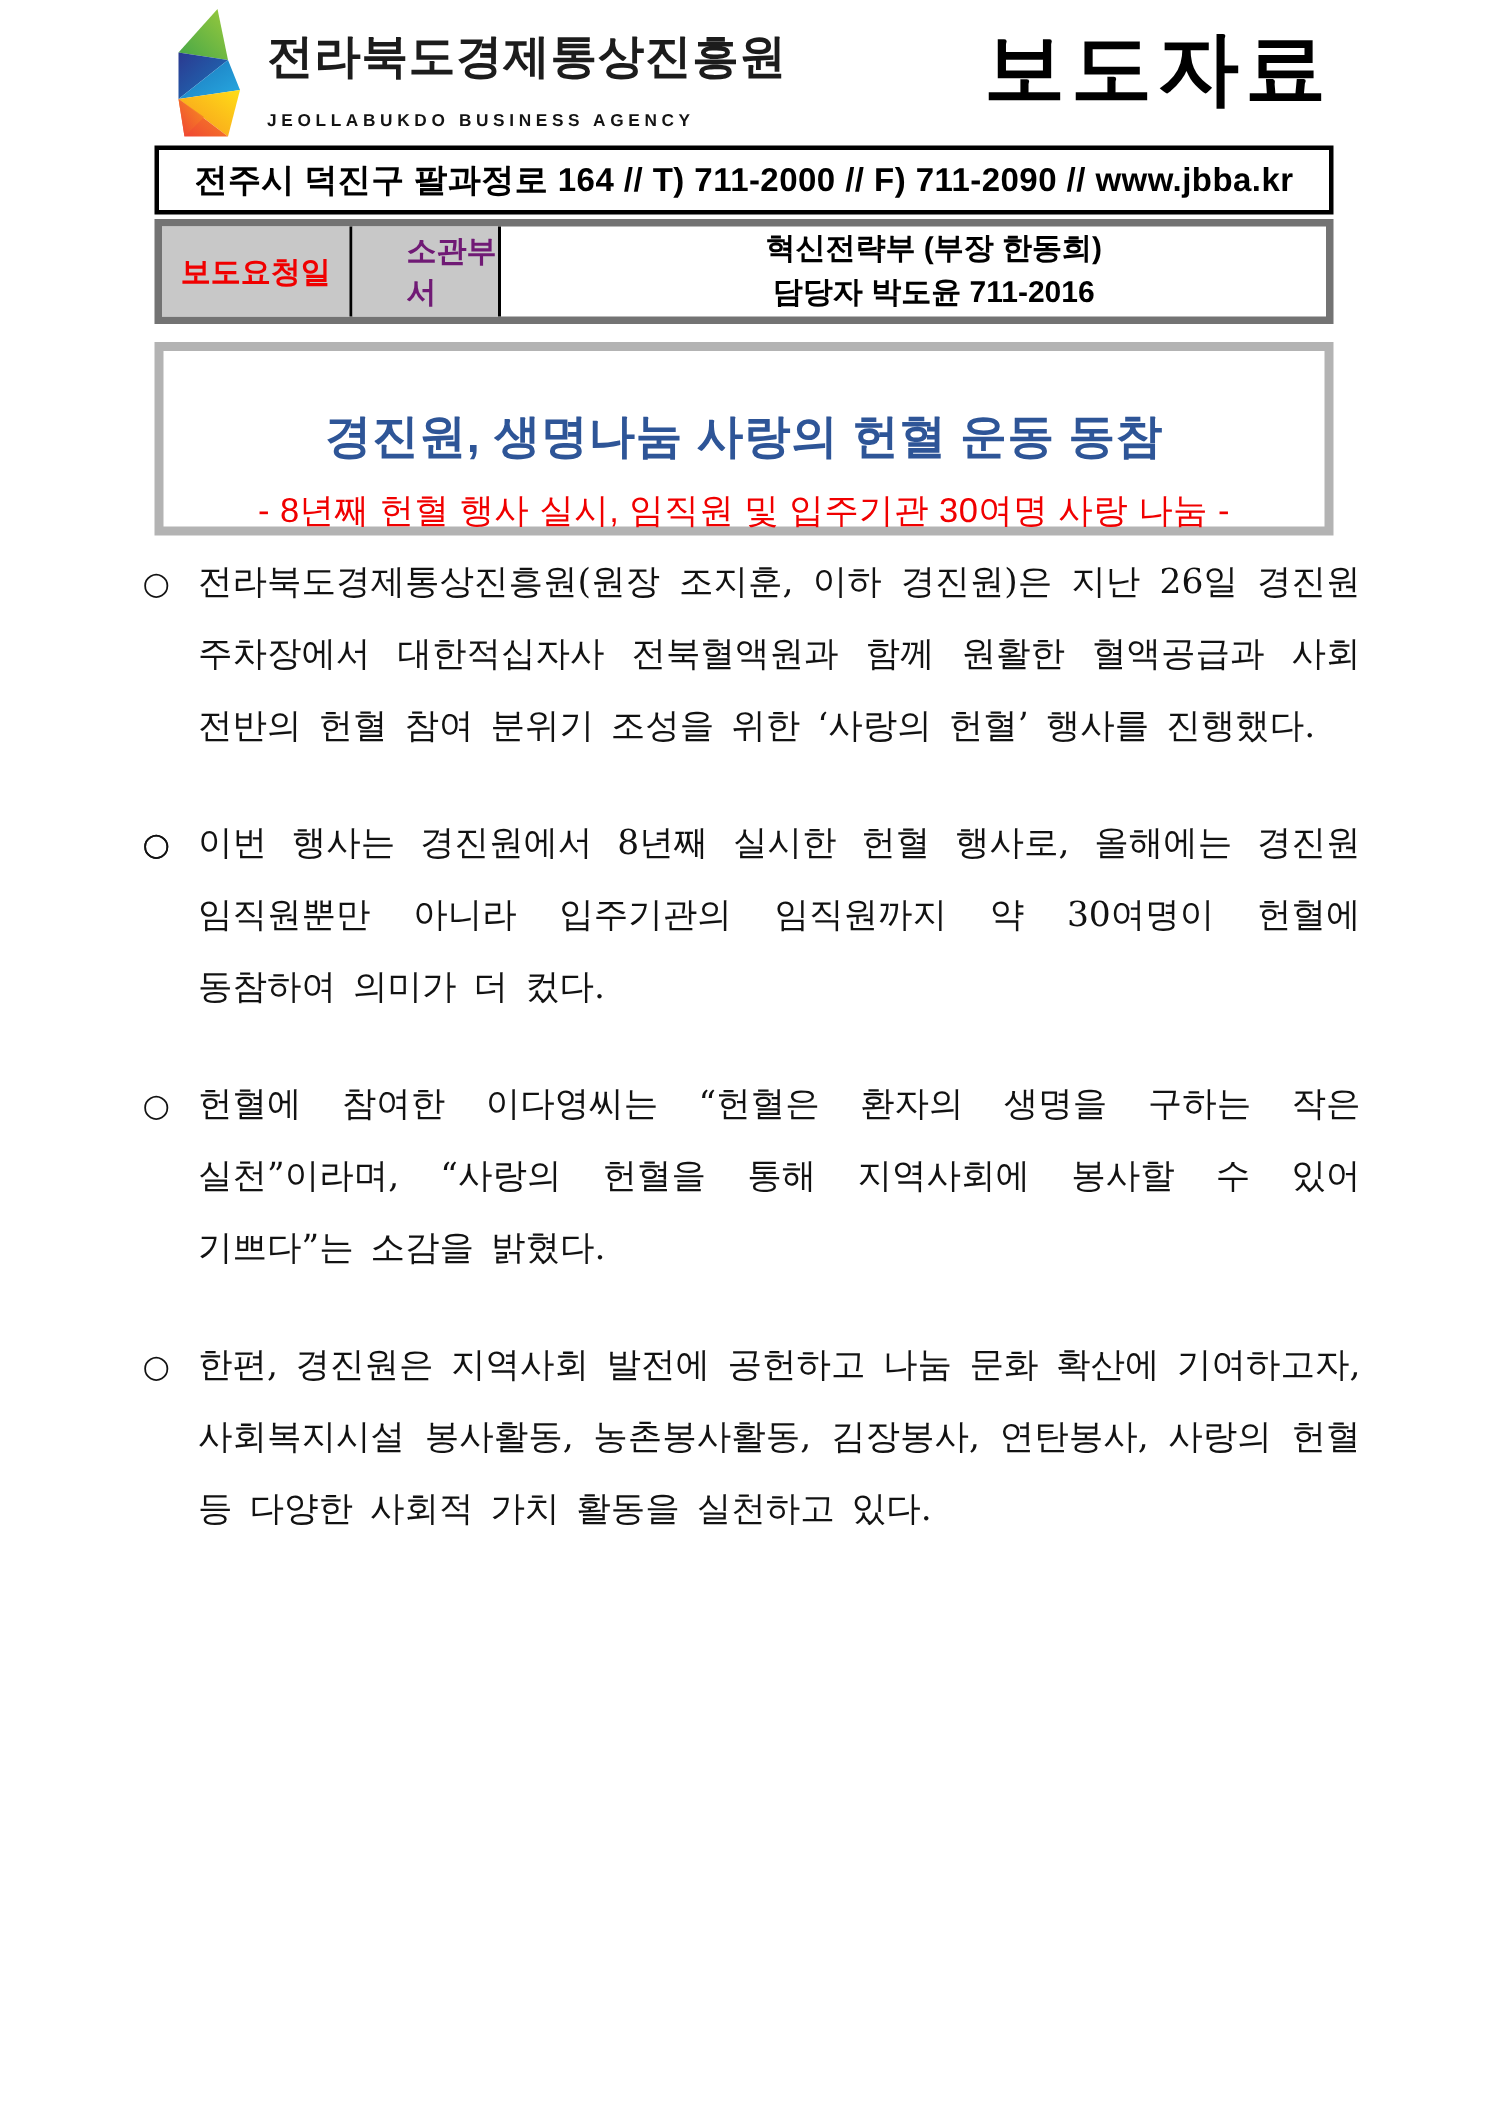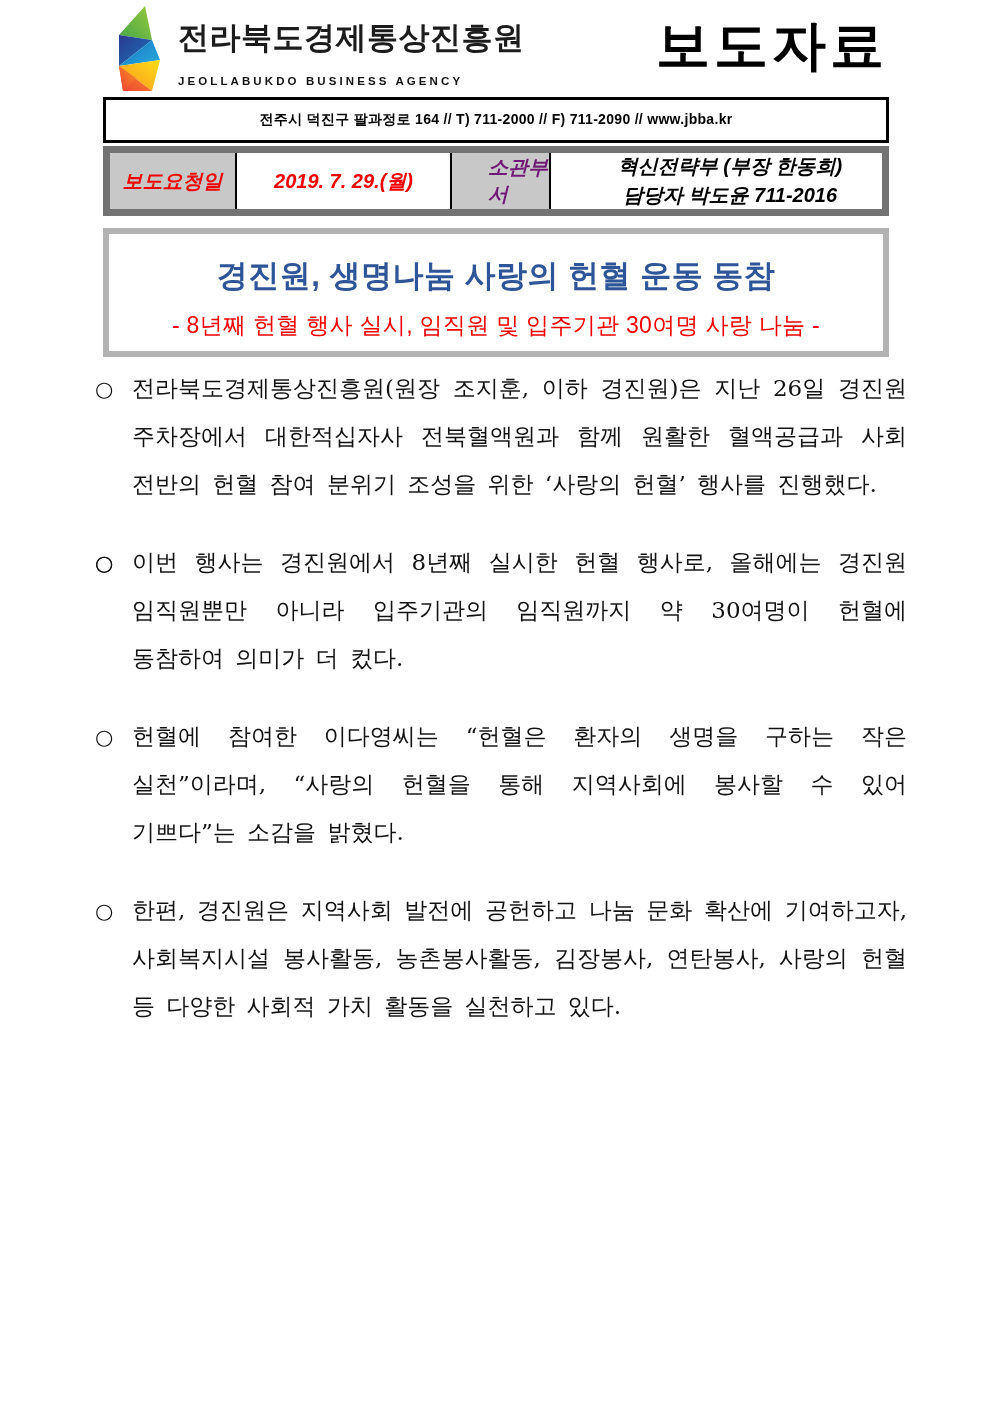--- a/index.html
+++ b/index.html
@@ -19,48 +19,47 @@
   .doc-type{
     position:absolute;right:104px;top:10px;
     font-size:54px;font-weight:bold;color:#000;
     letter-spacing:4px;
   }
   
   .address-box{
     position:absolute;left:103px;top:97px;width:786px;height:46px;
     border:3px solid #000;box-sizing:border-box;
     display:flex;align-items:center;justify-content:center;
-    font-size:14px;font-weight:bold;color:#000;letter-spacing:0.3px;
+    font-size:22px;font-weight:bold;color:#000;letter-spacing:0.3px;
   }
   
   .info-table{
     position:absolute;left:103px;top:146px;width:786px;height:70px;
-    border:7px solid #737373;box-sizing:border-box;
+    border:5px solid #737373;box-sizing:border-box;
     display:flex;
-    font-style:italic;
   }
   .info-table .cell{
     display:flex;align-items:center;justify-content:center;
     box-sizing:border-box;font-weight:bold;font-size:20px;
   }
   .cell-req-label{width:127px;background:var(--cell_gray);border-right:2px solid #000;color:var(--accent_red);}
   .cell-req-date{width:215px;border-right:2px solid #000;color:var(--accent_red);font-size:21px;}
   .cell-dept-label{width:99px;background:var(--cell_gray);border-right:2px solid #000;color:#701a75;padding-left:36px;}
   .cell-dept{
     flex:1;flex-direction:column;align-items:flex-start;justify-content:center;
     padding-left:27px;color:#000;line-height:29px;font-size:20px;
   }
   
   .headline-box{
     position:absolute;left:103px;top:228px;width:786px;height:129px;
     border:6px solid var(--box_border_gray);box-sizing:border-box;
     background:#fff;text-align:center;
   }
   .headline-title{
-    margin-top:21px;
+    margin-top:36px;
     font-size:31px;font-weight:bold;color:var(--title_navy);letter-spacing:0.5px;
   }
   .headline-sub{
     margin-top:13px;
     font-size:23px;font-weight:normal;color:var(--accent_red);letter-spacing:0.3px;
   }
   
   .body-area{position:absolute;left:95px;top:364px;width:812px;}
   .para{
     position:relative;padding-left:37px;margin:0 0 30px 0;
@@ -115,21 +114,20 @@
     </div>
   </div>
   <div class="doc-type">보도자료</div>
 
   <div class="address-box">
     <span>전주시 덕진구 팔과정로 164 // T) 711-2000 // F) 711-2090 //  www.jbba.kr</span>
   </div>
 
   <div class="info-table">
     <div class="cell cell-req-label">보도요청일</div>
-    <div class="cell cell-req-date">2019. 7. 29.(월)</div>
     <div class="cell cell-dept-label">소관부서</div>
     <div class="cell cell-dept">
       <span>혁신전략부 (부장 한동희)</span>
       <span>담당자 박도윤  711-2016</span>
     </div>
   </div>
 
   <div class="headline-box">
     <div class="headline-title">경진원, 생명나눔 사랑의 헌혈 운동 동참</div>
     <div class="headline-sub">- 8년째 헌혈 행사 실시, 임직원 및 입주기관 30여명 사랑 나눔 -</div>

